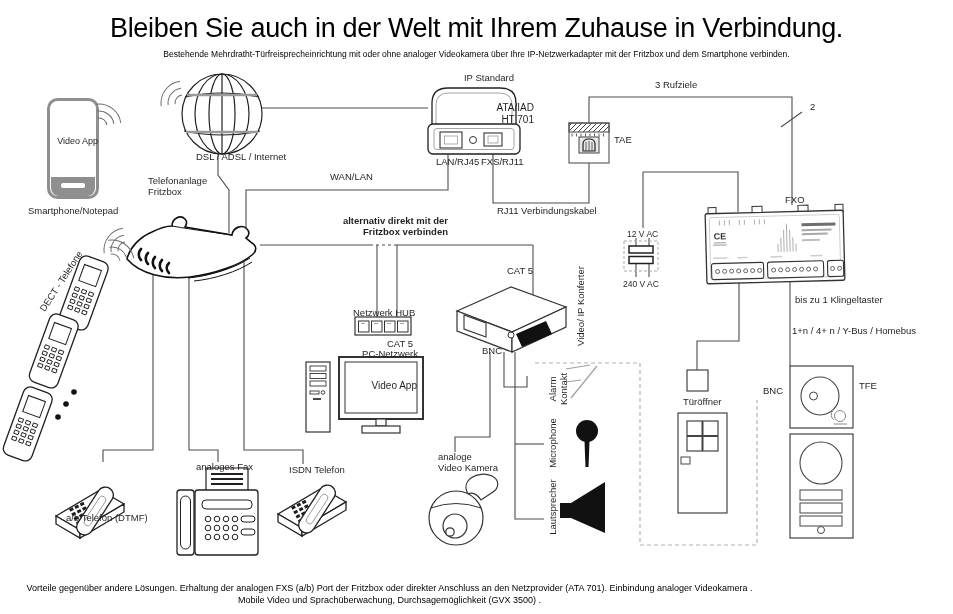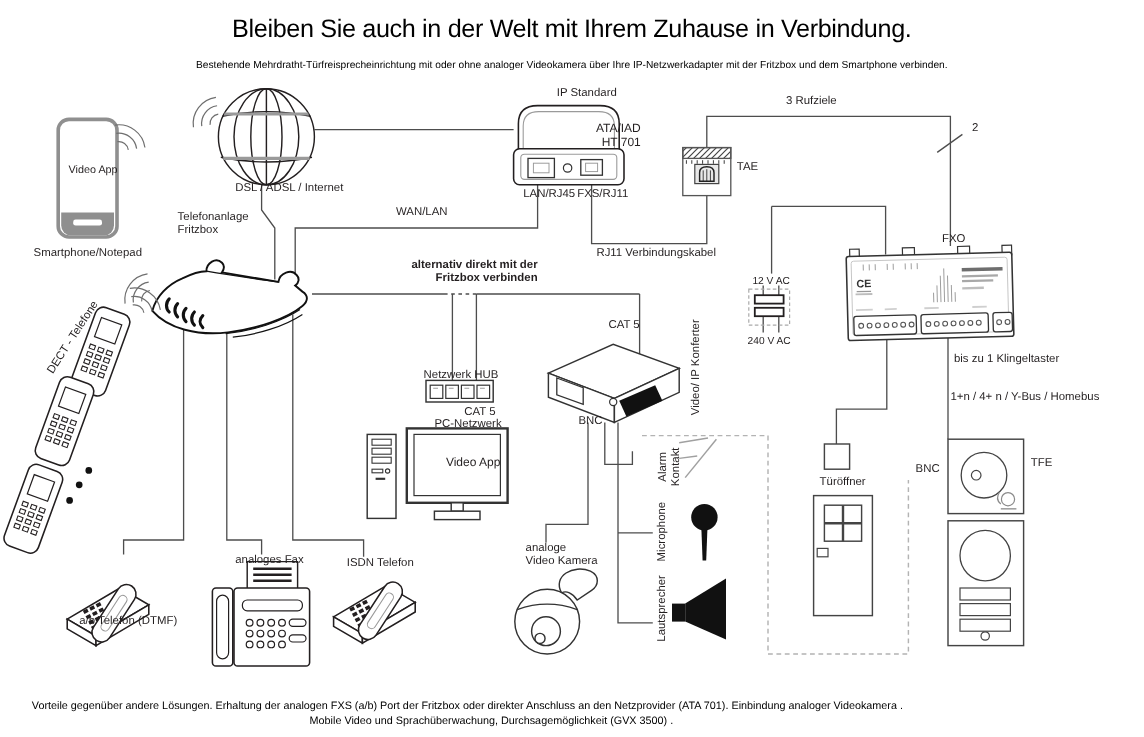--- a/index.html
+++ b/index.html
@@ -6,21 +6,21 @@
   #stage{position:relative;width:953px;height:614px;background:#fff;overflow:hidden;
          font-family:"Liberation Sans", sans-serif;color:#231f20;}
   #art{position:absolute;left:0;top:0;}
   .lbl{position:absolute;font-size:9.5px;line-height:10.5px;white-space:nowrap;color:#231f20;}
   .c{text-align:right;}
   .vlabel{position:absolute;white-space:nowrap;font-size:9.5px;
           transform:translate(-50%,-50%) rotate(-90deg);}
   .vlabel2{position:absolute;font-size:9.5px;line-height:11px;text-align:center;
           transform:translate(-50%,-50%) rotate(-90deg);}
   #title{position:absolute;left:0;top:13px;width:953px;text-align:center;
-         font-size:21px;letter-spacing:-0.3px;color:#000;}
+         font-size:27px;letter-spacing:-0.3px;color:#000;}
   #subtitle{position:absolute;left:0;top:49px;width:953px;text-align:center;font-size:8.5px;color:#000;}
   .footer{position:absolute;left:0;width:779px;text-align:center;font-size:9px;color:#000;}
 </style>
 </head>
 <body>
 
 <div id="stage">
 
 <svg id="art" width="953" height="614" viewBox="0 0 953 614">
   <defs>
@@ -417,15 +417,15 @@
 
 <div class="lbl" style="left:66px;top:467px;margin-top:46px;">a/b Telefon (DTMF)</div>
 <div class="lbl" style="left:196px;top:462px;">analoges Fax</div>
 <div class="lbl" style="left:289px;top:465px;">ISDN Telefon</div>
 
 <div class="lbl" style="left:683px;top:397px;">Türöffner</div>
 <div class="lbl" style="left:763px;top:386px;">BNC</div>
 <div class="lbl" style="left:859px;top:381px;">TFE</div>
 
 <div class="footer" style="top:583px;">Vorteile gegenüber andere Lösungen. Erhaltung der analogen FXS (a/b) Port der Fritzbox oder direkter Anschluss an den Netzprovider (ATA 701).  Einbindung analoger Videokamera .</div>
-<div class="footer" style="top:595px;padding-left:20px;">Mobile Video und Sprachüberwachung, Durchsagemöglichkeit (GVX 3500) .</div>
+<div class="footer" style="top:595px;">Mobile Video und Sprachüberwachung, Durchsagemöglichkeit (GVX 3500) .</div>
 
 </div>
 
 </body></html>

